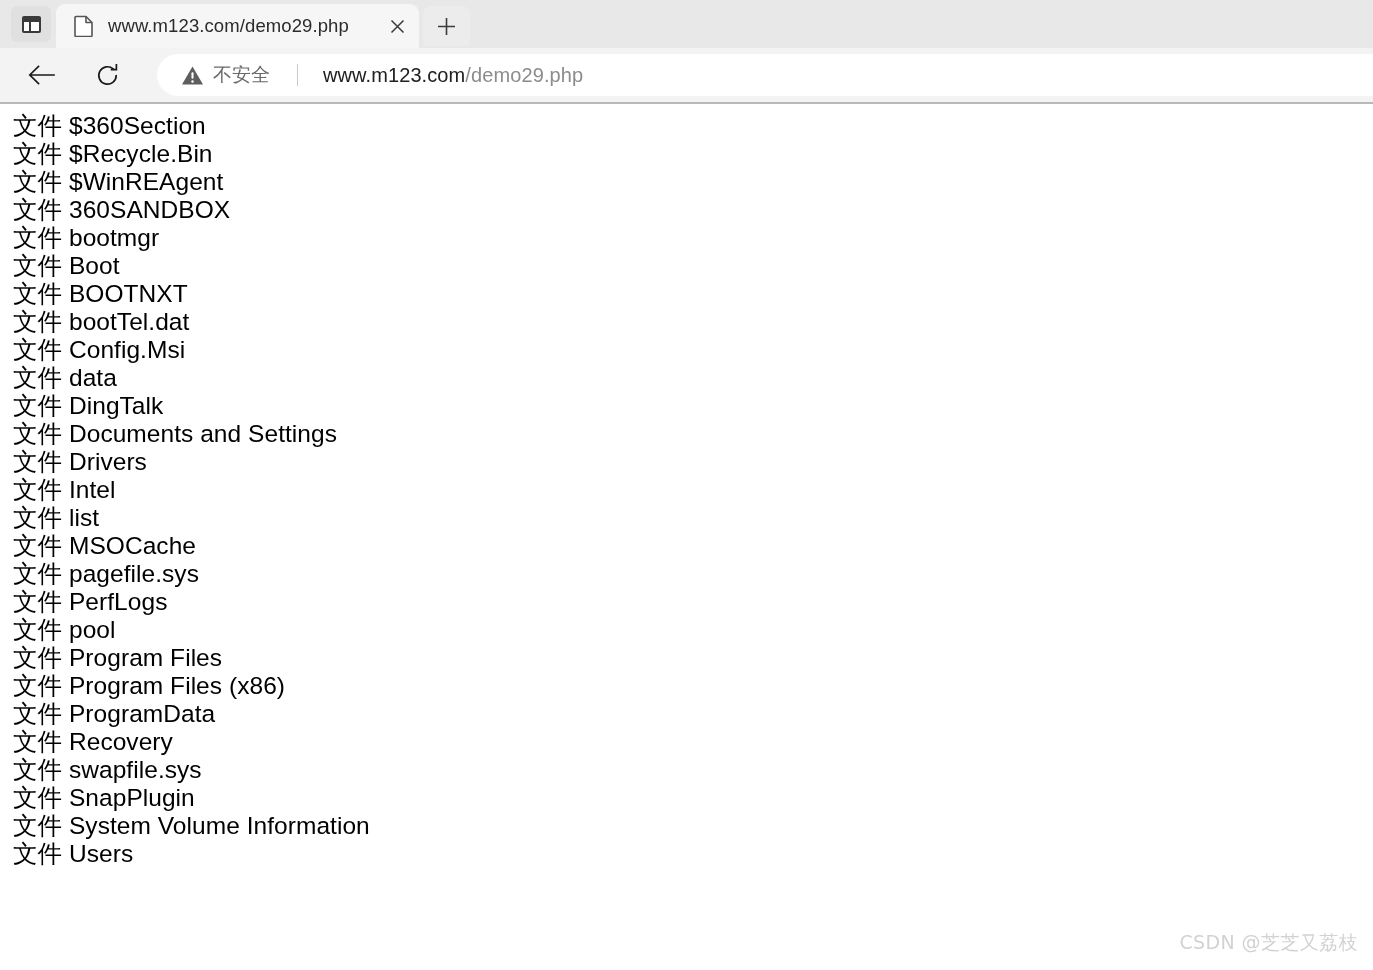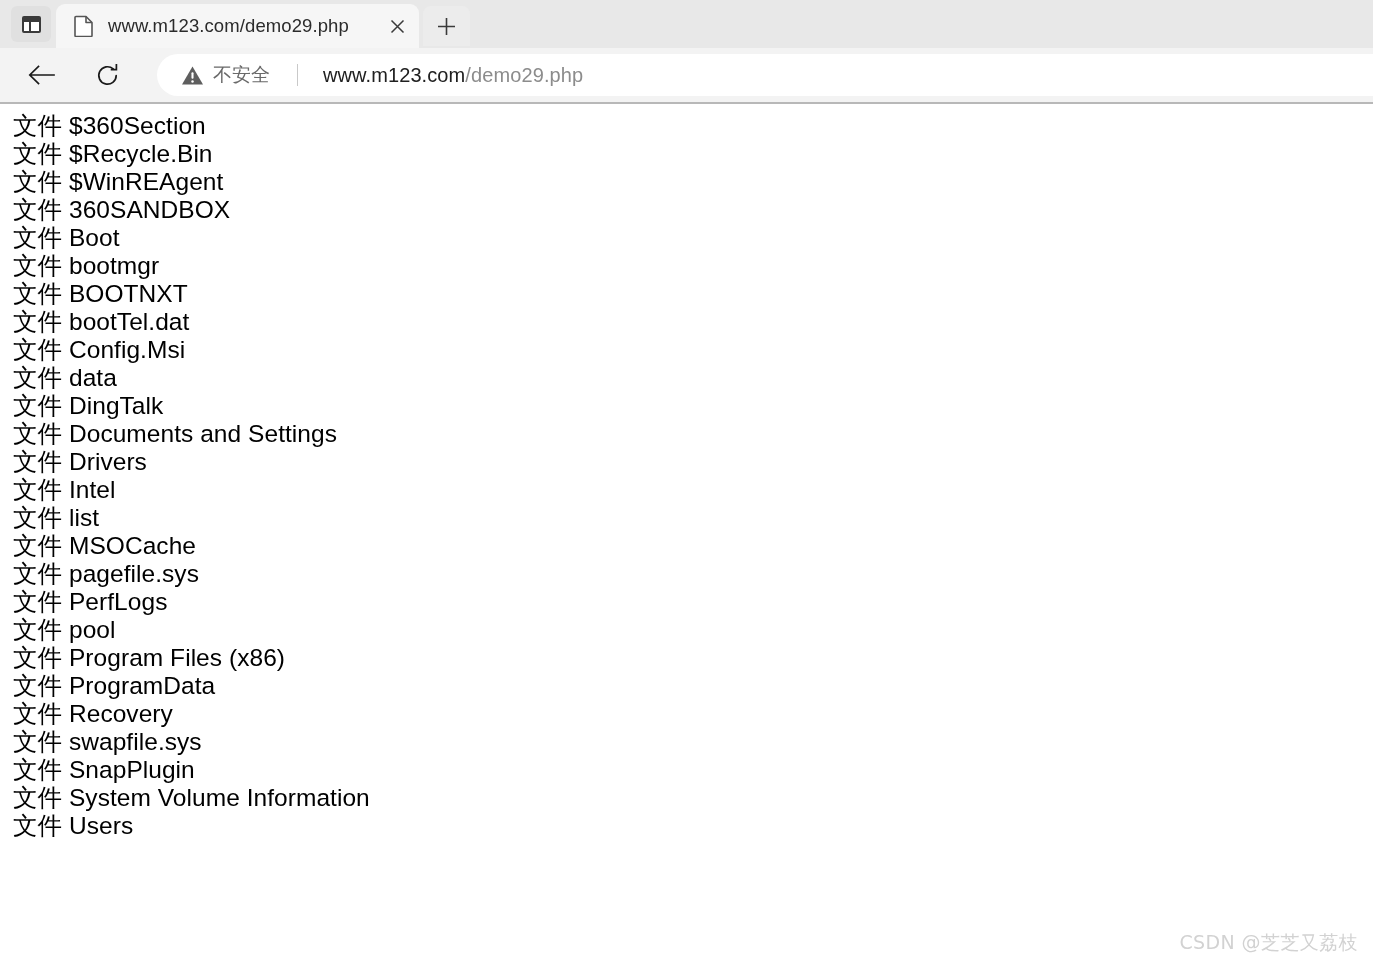--- a/index.html
+++ b/index.html
@@ -287,35 +287,36 @@
     </div>
 
   </div>
 
   <div class="content">
     <ul class="file-list">
         <li class="file-row"><span class="row-type">文件</span><span class="row-name"> $360Section</span></li>
         <li class="file-row"><span class="row-type">文件</span><span class="row-name"> $Recycle.Bin</span></li>
         <li class="file-row"><span class="row-type">文件</span><span class="row-name"> $WinREAgent</span></li>
         <li class="file-row"><span class="row-type">文件</span><span class="row-name"> 360SANDBOX</span></li>
+        <li class="file-row"><span class="row-type">文件</span><span class="row-name"> bootmgr</span></li>
         <li class="file-row"><span class="row-type">文件</span><span class="row-name"> Boot</span></li>
-        <li class="file-row"><span class="row-type">文件</span><span class="row-name"> bootmgr</span></li>
         <li class="file-row"><span class="row-type">文件</span><span class="row-name"> BOOTNXT</span></li>
         <li class="file-row"><span class="row-type">文件</span><span class="row-name"> bootTel.dat</span></li>
         <li class="file-row"><span class="row-type">文件</span><span class="row-name"> Config.Msi</span></li>
         <li class="file-row"><span class="row-type">文件</span><span class="row-name"> data</span></li>
         <li class="file-row"><span class="row-type">文件</span><span class="row-name"> DingTalk</span></li>
         <li class="file-row"><span class="row-type">文件</span><span class="row-name"> Documents and Settings</span></li>
         <li class="file-row"><span class="row-type">文件</span><span class="row-name"> Drivers</span></li>
         <li class="file-row"><span class="row-type">文件</span><span class="row-name"> Intel</span></li>
         <li class="file-row"><span class="row-type">文件</span><span class="row-name"> list</span></li>
         <li class="file-row"><span class="row-type">文件</span><span class="row-name"> MSOCache</span></li>
         <li class="file-row"><span class="row-type">文件</span><span class="row-name"> pagefile.sys</span></li>
         <li class="file-row"><span class="row-type">文件</span><span class="row-name"> PerfLogs</span></li>
         <li class="file-row"><span class="row-type">文件</span><span class="row-name"> pool</span></li>
+        <li class="file-row"><span class="row-type">文件</span><span class="row-name"> Program Files</span></li>
         <li class="file-row"><span class="row-type">文件</span><span class="row-name"> Program Files (x86)</span></li>
         <li class="file-row"><span class="row-type">文件</span><span class="row-name"> ProgramData</span></li>
         <li class="file-row"><span class="row-type">文件</span><span class="row-name"> Recovery</span></li>
         <li class="file-row"><span class="row-type">文件</span><span class="row-name"> swapfile.sys</span></li>
         <li class="file-row"><span class="row-type">文件</span><span class="row-name"> SnapPlugin</span></li>
         <li class="file-row"><span class="row-type">文件</span><span class="row-name"> System Volume Information</span></li>
         <li class="file-row"><span class="row-type">文件</span><span class="row-name"> Users</span></li>
       </ul>
     <div class="watermark">CSDN @芝芝又荔枝</div>
   </div>

